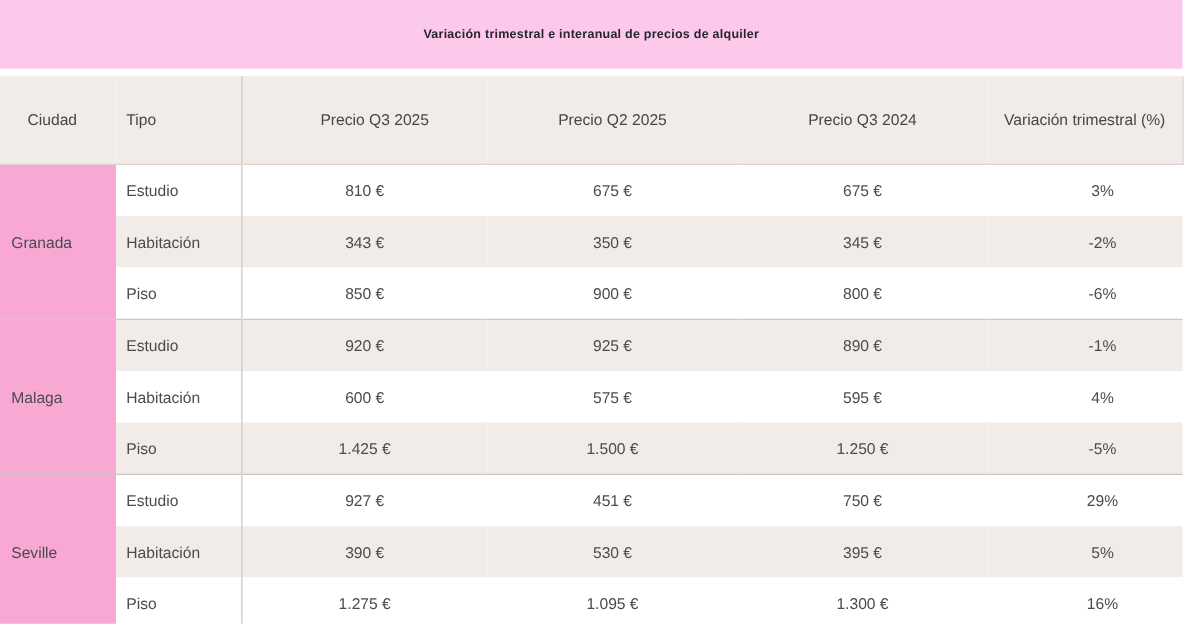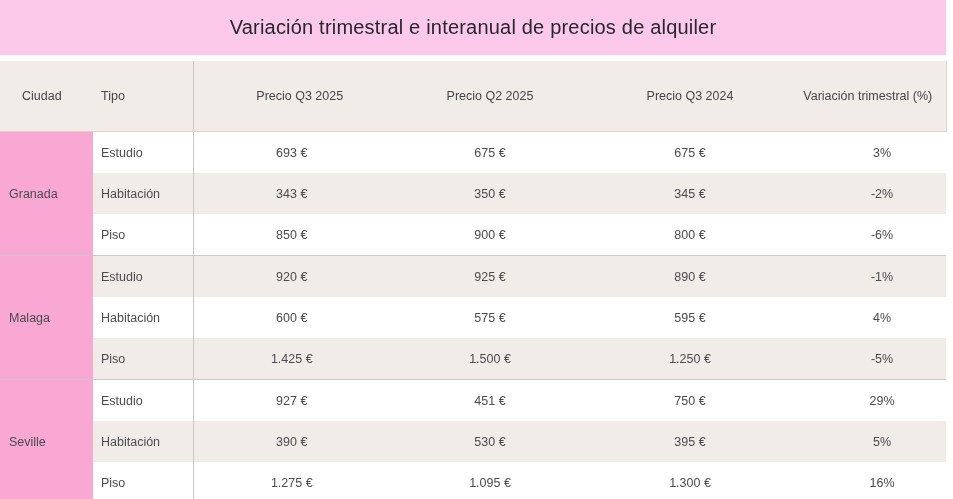--- a/index.html
+++ b/index.html
@@ -11,21 +11,21 @@
   .page { width: 953px; height: 499px; background: #ffffff; }
 
   
   .banner {
     width: 946px; height: 55px;
     background: #fdc9eb;
     display: flex; align-items: center; justify-content: center;
   }
   .banner h1 {
     margin: 17px;
-    font-size: 20px; font-weight: 400;
+    font-size: 10px; font-weight: 700;
     color: #26262e; letter-spacing: 0.2px;
   }
 
   .gap { height: 6px; }
 
   
   table.pricing {
     width: 946px;
     border-collapse: collapse;
     table-layout: fixed;
@@ -96,21 +96,21 @@
         <th class="h-num">Precio Q2 2025</th>
         <th class="h-num">Precio Q3 2024</th>
         <th class="h-num h-var">Variación trimestral (%)</th>
       </tr>
     </thead>
     <tbody>
 
       <tr>
         <td class="city" rowspan="3">Granada</td>
         <td class="tipo">Estudio</td>
-        <td class="num vline">693 €</td>
+        <td class="num vline">810 €</td>
         <td class="num">675 €</td>
         <td class="num">675 €</td>
         <td class="var">3%</td>
       </tr>
       <tr class="stripe">
         <td class="tipo">Habitación</td>
         <td class="num vline">343 €</td>
         <td class="num">350 €</td>
         <td class="num">345 €</td>
         <td class="var">-2%</td>

